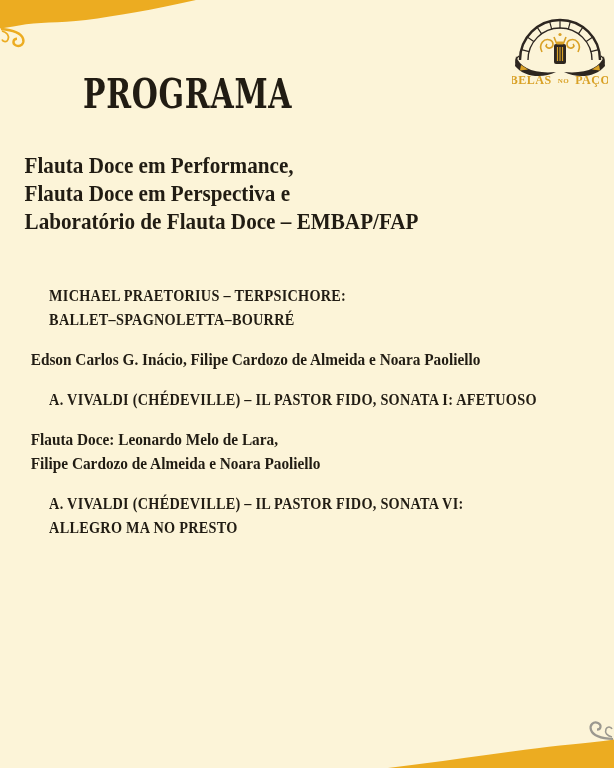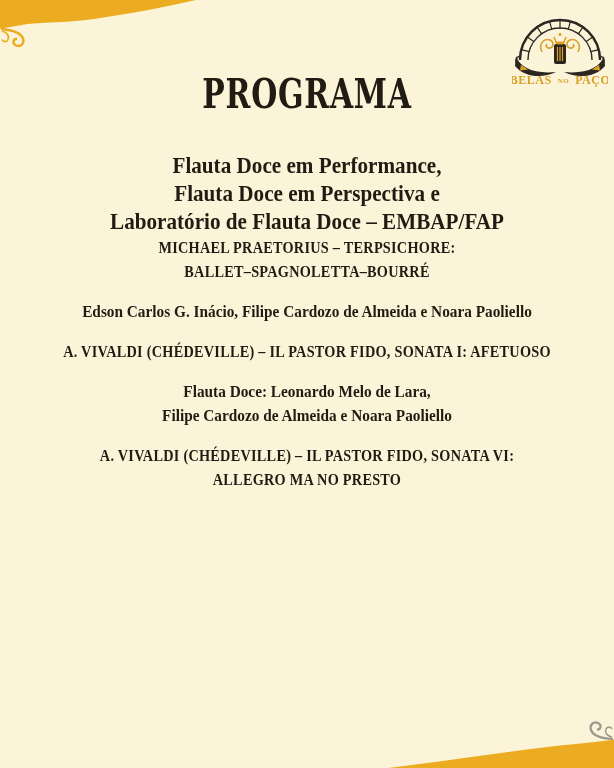--- a/index.html
+++ b/index.html
@@ -17,40 +17,40 @@
     position: absolute;
     left: 0; top: 0;
     width: 614px; height: 768px;
     pointer-events: none;
   }
   .logo {
     position: absolute;
     left: 512px; top: 16px;
     width: 96px; height: 72px;
   }
-  main { position: relative; text-align: center; }
+  main { position: relative; text-align: left; }
   .title {
     margin: 0;
     padding-top: 70px;
     font-family: "DejaVu Serif", serif;
     font-weight: bold;
     font-size: 41px;
     line-height: 48px;
     letter-spacing: 1px;
     transform: scaleX(.73);
     white-space: nowrap;
   }
   .subtitle {
     margin-top: 34px;
     font-weight: bold;
     font-size: 23px;
     line-height: 28px;
   }
   .subtitle .line { transform: scaleX(.92); white-space: nowrap; }
-  .program { }
+  .program { margin-top: 48px; }
   .block {
     margin-bottom: 16px;
     font-weight: bold;
     font-size: 17px;
     line-height: 24px;
   }
   .block .line { white-space: nowrap; }
   .piece .line { transform: scaleX(.84); letter-spacing: .3px; }
   .performers .line { transform: scaleX(.9); }
 </style>

